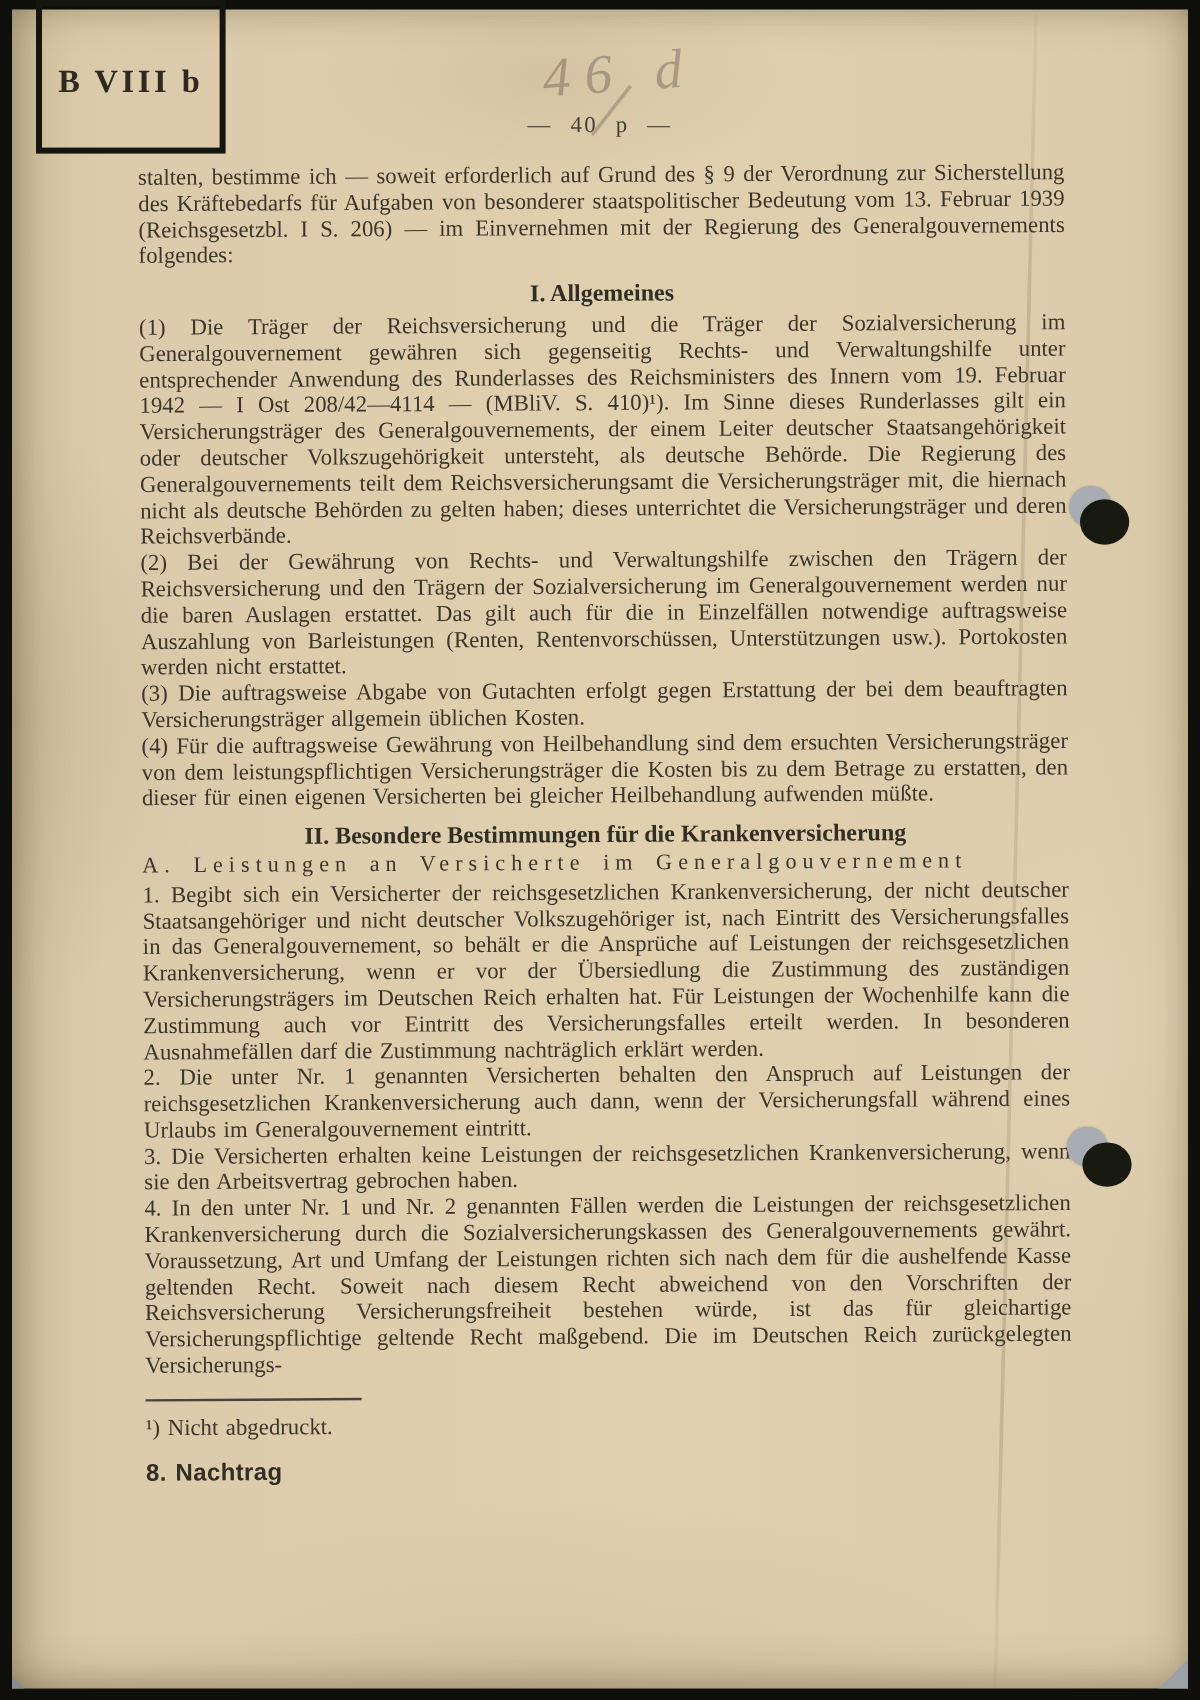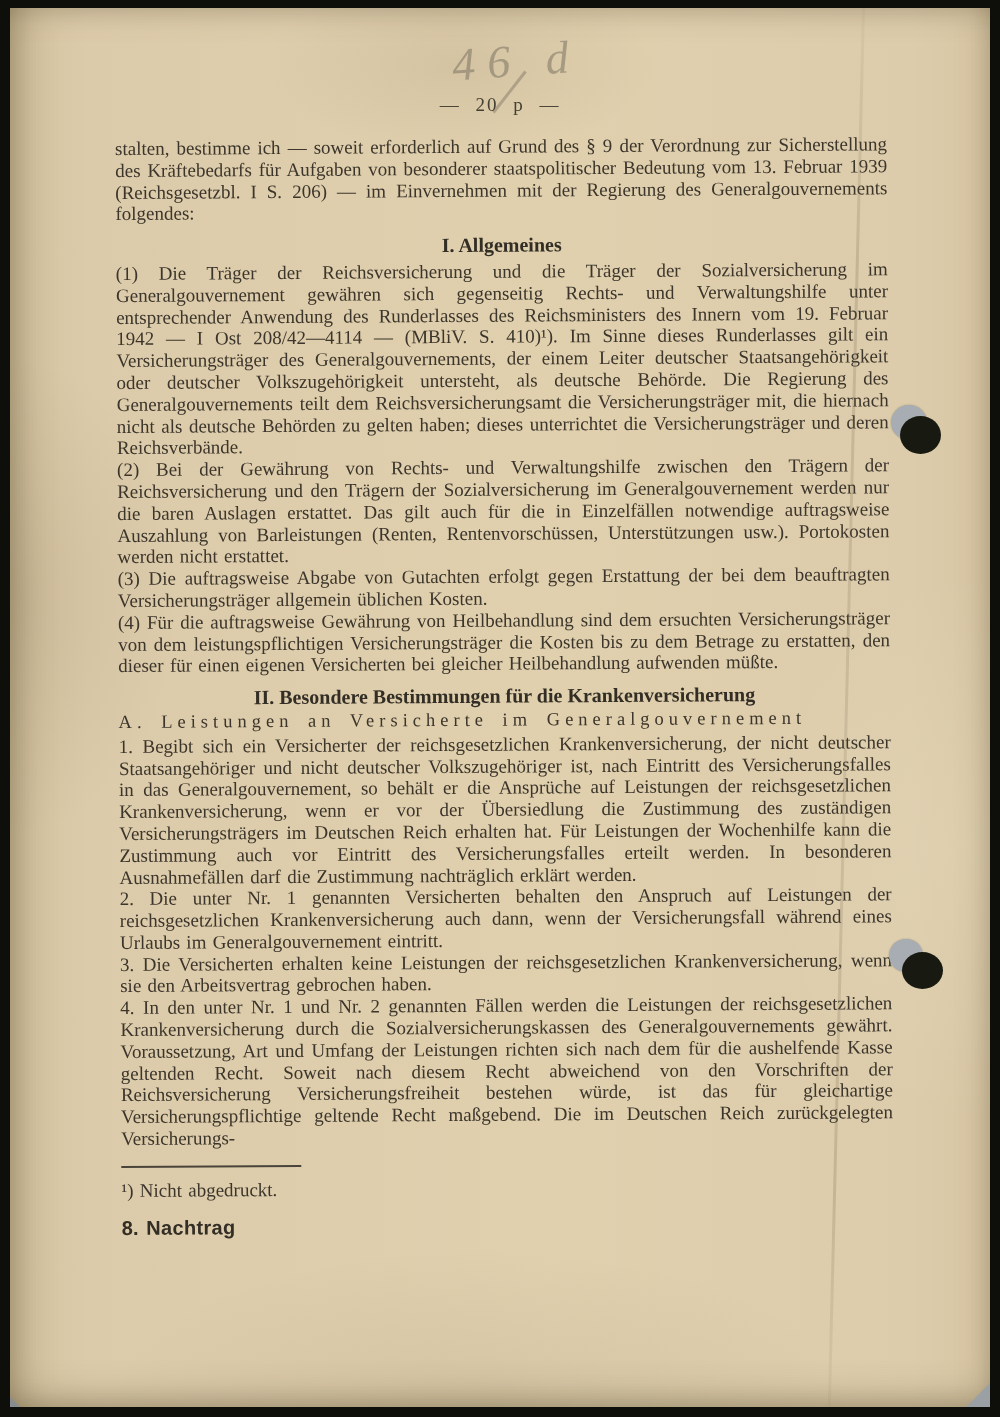--- a/index.html
+++ b/index.html
@@ -115,25 +115,28 @@
       rgba(110,95,70,0.16) 55%, rgba(110,95,70,0.22) 85%, rgba(110,95,70,0.06));
     transform: rotate(1.4deg); transform-origin: top center;
   }
 </style>
 </head>
 <body>
 
 <div class="scan">
   <div class="paper">
 
+    <div class="class-box">
+      <span>B VIII b</span>
+    </div>
 
     <div class="handwriting">46 d</div>
     <div class="pencil-slash"></div>
 
-    <div class="page-number">— 20 p —</div>
+    <div class="page-number">— 40 p —</div>
 
     <div class="content">
 
       <p class="intro">stalten, bestimme ich — soweit erforderlich auf Grund des § 9 der Verordnung zur Sicherstellung des Kräftebedarfs für Aufgaben von besonderer staatspolitischer Bedeutung vom 13. Februar 1939 (Reichsgesetzbl. I S. 206) — im Einvernehmen mit der Regierung des Generalgouvernements folgendes:</p>
 
       <h3 class="heading-center heading-i">I. Allgemeines</h3>
       <p>(1) Die Träger der Reichsversicherung und die Träger der Sozialversicherung im Generalgouvernement gewähren sich gegenseitig Rechts- und Verwaltungshilfe unter entsprechender Anwendung des Runderlasses des Reichsministers des Innern vom 19. Februar 1942 — I Ost 208/42—4114 — (MBliV. S. 410)¹). Im Sinne dieses Runderlasses gilt ein Versicherungsträger des Generalgouvernements, der einem Leiter deutscher Staatsangehörigkeit oder deutscher Volkszugehörigkeit untersteht, als deutsche Behörde. Die Regierung des Generalgouvernements teilt dem Reichsversicherungsamt die Versicherungsträger mit, die hiernach nicht als deutsche Behörden zu gelten haben; dieses unterrichtet die Versicherungsträger und deren Reichsverbände.</p>
       <p>(2) Bei der Gewährung von Rechts- und Verwaltungshilfe zwischen den Trägern der Reichsversicherung und den Trägern der Sozialversicherung im Generalgouvernement werden nur die baren Auslagen erstattet. Das gilt auch für die in Einzelfällen notwendige auftragsweise Auszahlung von Barleistungen (Renten, Rentenvorschüssen, Unterstützungen usw.). Portokosten werden nicht erstattet.</p>
       <p>(3) Die auftragsweise Abgabe von Gutachten erfolgt gegen Erstattung der bei dem beauftragten Versicherungsträger allgemein üblichen Kosten.</p>
       <p>(4) Für die auftragsweise Gewährung von Heilbehandlung sind dem ersuchten Versicherungsträger von dem leistungspflichtigen Versicherungsträger die Kosten bis zu dem Betrage zu erstatten, den dieser für einen eigenen Versicherten bei gleicher Heilbehandlung aufwenden müßte.</p>

